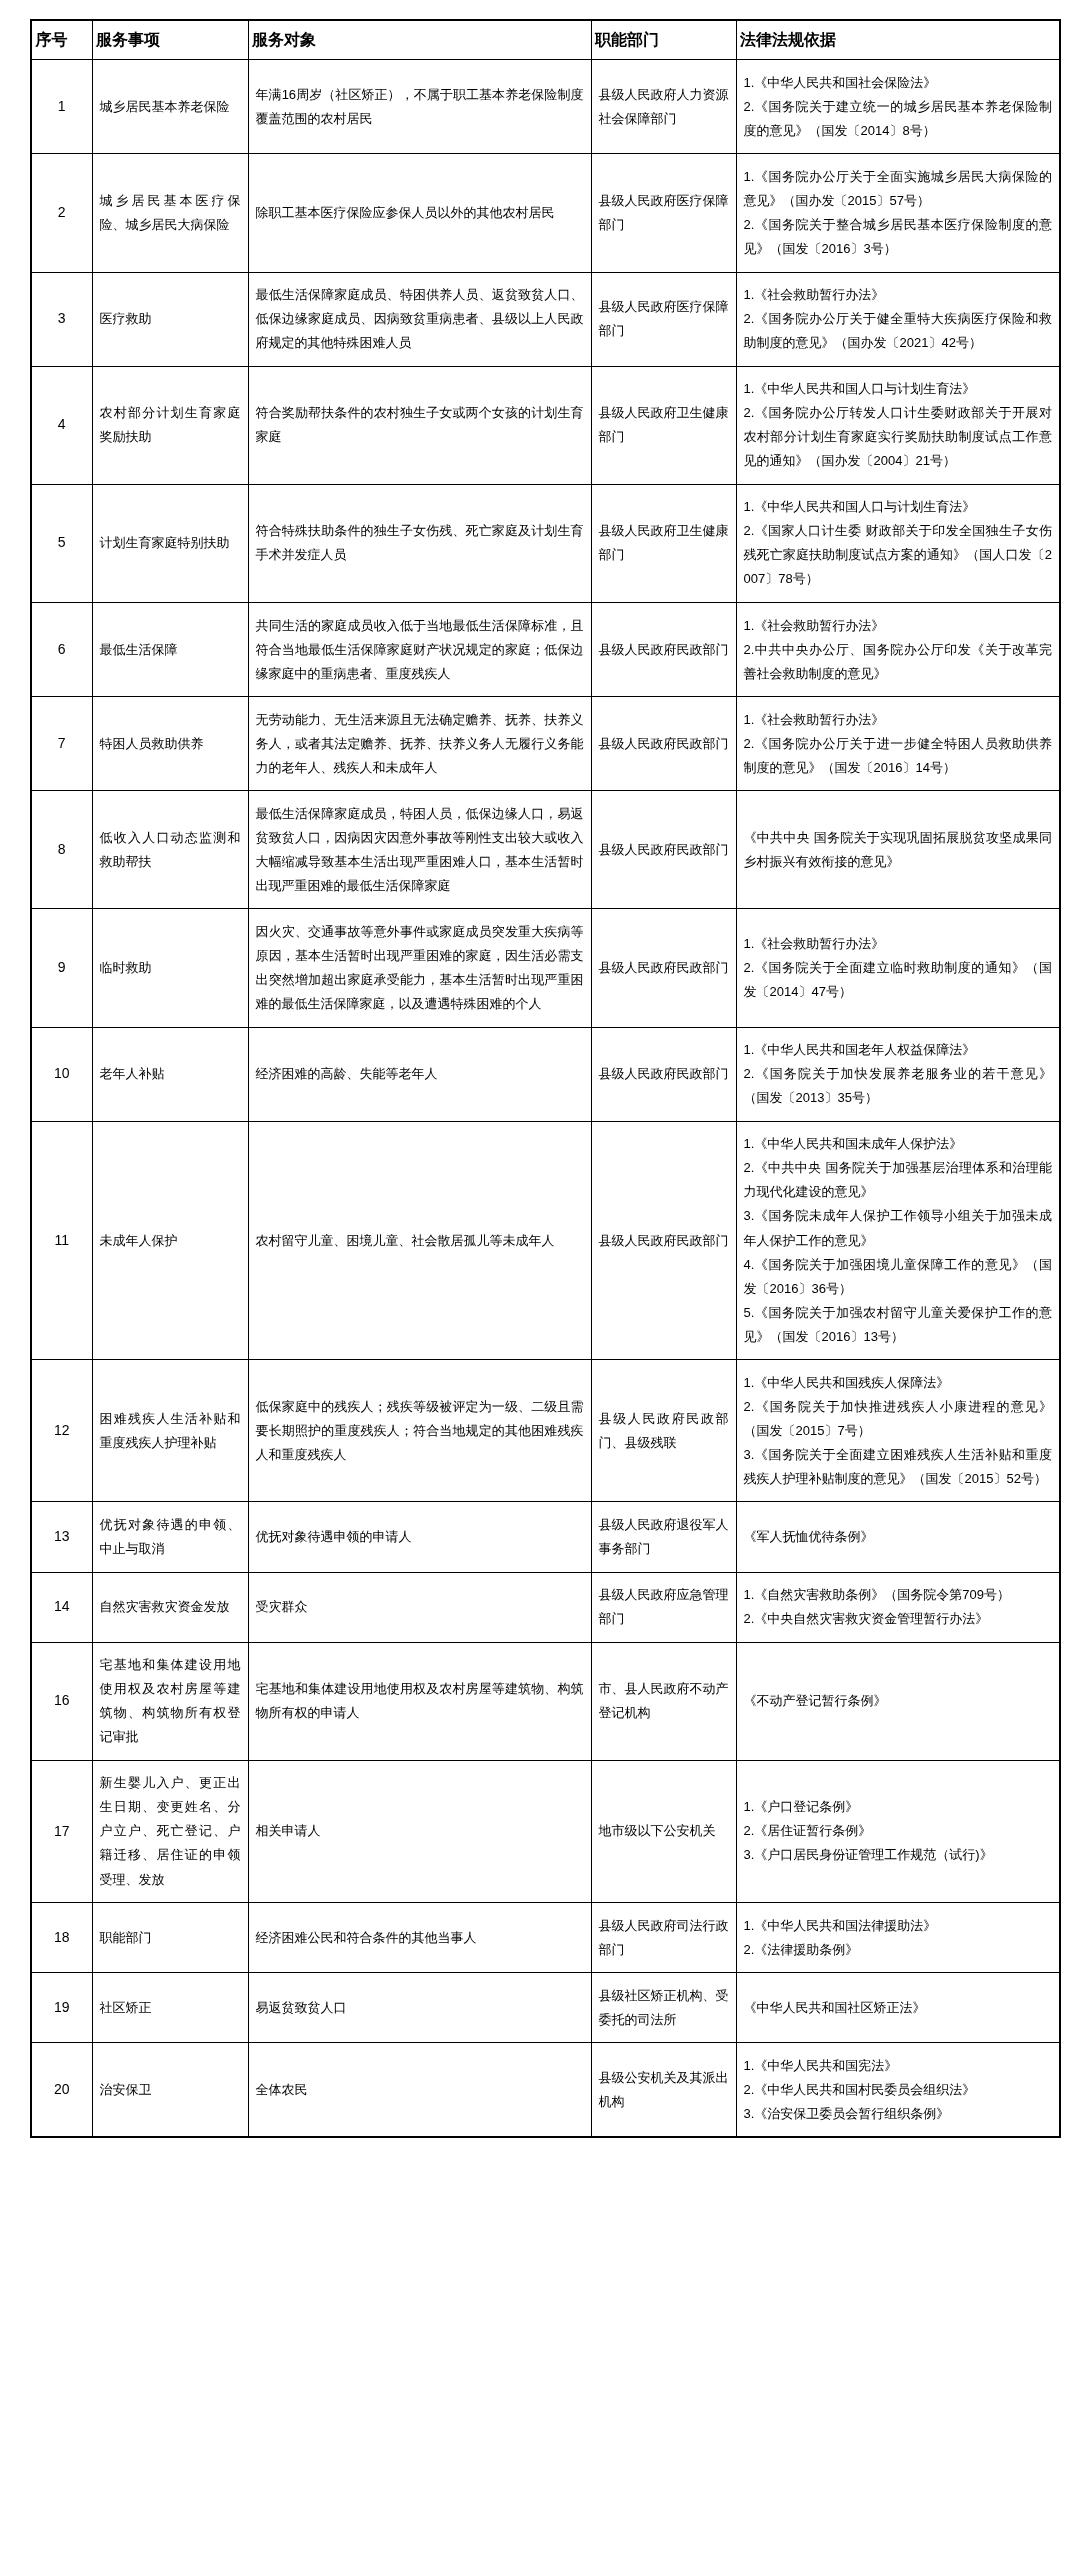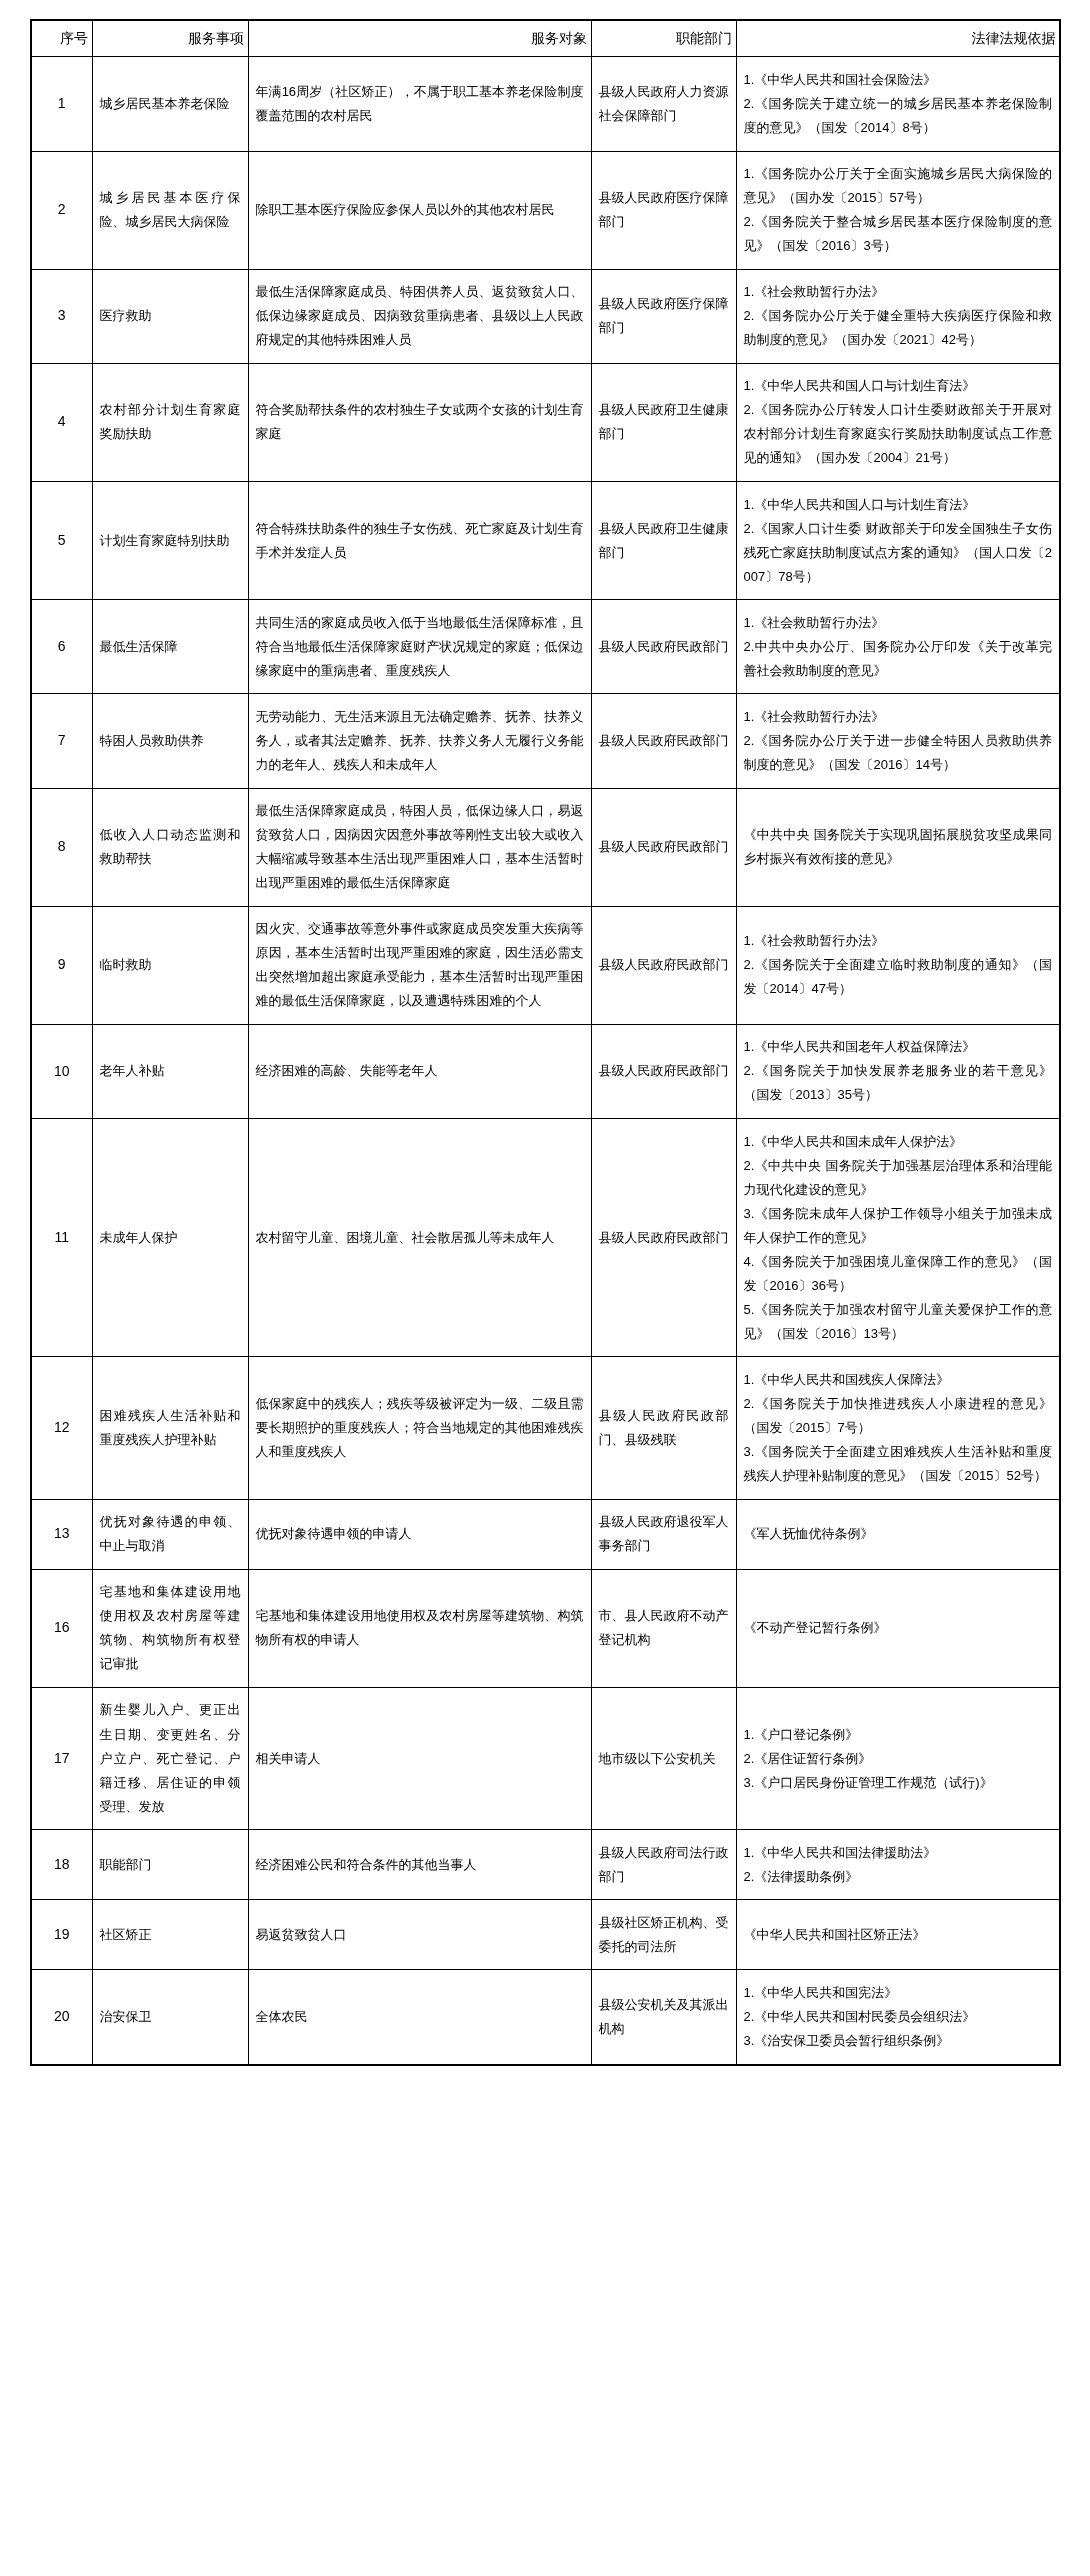--- a/index.html
+++ b/index.html
@@ -30,23 +30,23 @@
   .gov-table th,
   .gov-table td {
     border-left: 0.9px solid #000;
     border-right: 0.9px solid #000;
     border-top: 1.8px solid #000;
     border-bottom: 1.8px solid #000;
     box-sizing: border-box;
     word-break: break-all;
   }
   .gov-table th {
-    font-size: 14px;
-    font-weight: normal;
-    text-align: right;
+    font-size: 16px;
+    font-weight: bold;
+    text-align: left;
     padding: 7.9px 3.5px;
     line-height: 1.4;
   }
   .gov-table td {
     font-size: 13px;
     line-height: 1.85;
     vertical-align: middle;
     padding: 10.5px 7px;
   }
   td.c-no {
@@ -211,20 +211,30 @@
         <tr>
           <td class="c-no">13</td>
           <td class="c-item">优抚对象待遇的申领、中止与取消</td>
           <td class="c-target">优抚对象待遇申领的申请人</td>
           <td class="c-dept">县级人民政府退役军人事务部门</td>
           <td class="c-basis">
             <div class="basis-item">《军人抚恤优待条例》</div>
           </td>
         </tr>
         <tr>
+          <td class="c-no">14</td>
+          <td class="c-item">自然灾害救灾资金发放</td>
+          <td class="c-target">受灾群众</td>
+          <td class="c-dept">县级人民政府应急管理部门</td>
+          <td class="c-basis">
+            <div class="basis-item">1.《自然灾害救助条例》（国务院令第709号）</div>
+            <div class="basis-item">2.《中央自然灾害救灾资金管理暂行办法》</div>
+          </td>
+        </tr>
+        <tr>
           <td class="c-no">16</td>
           <td class="c-item">宅基地和集体建设用地使用权及农村房屋等建筑物、构筑物所有权登记审批</td>
           <td class="c-target">宅基地和集体建设用地使用权及农村房屋等建筑物、构筑物所有权的申请人</td>
           <td class="c-dept">市、县人民政府不动产登记机构</td>
           <td class="c-basis">
             <div class="basis-item">《不动产登记暂行条例》</div>
           </td>
         </tr>
         <tr>
           <td class="c-no">17</td>

